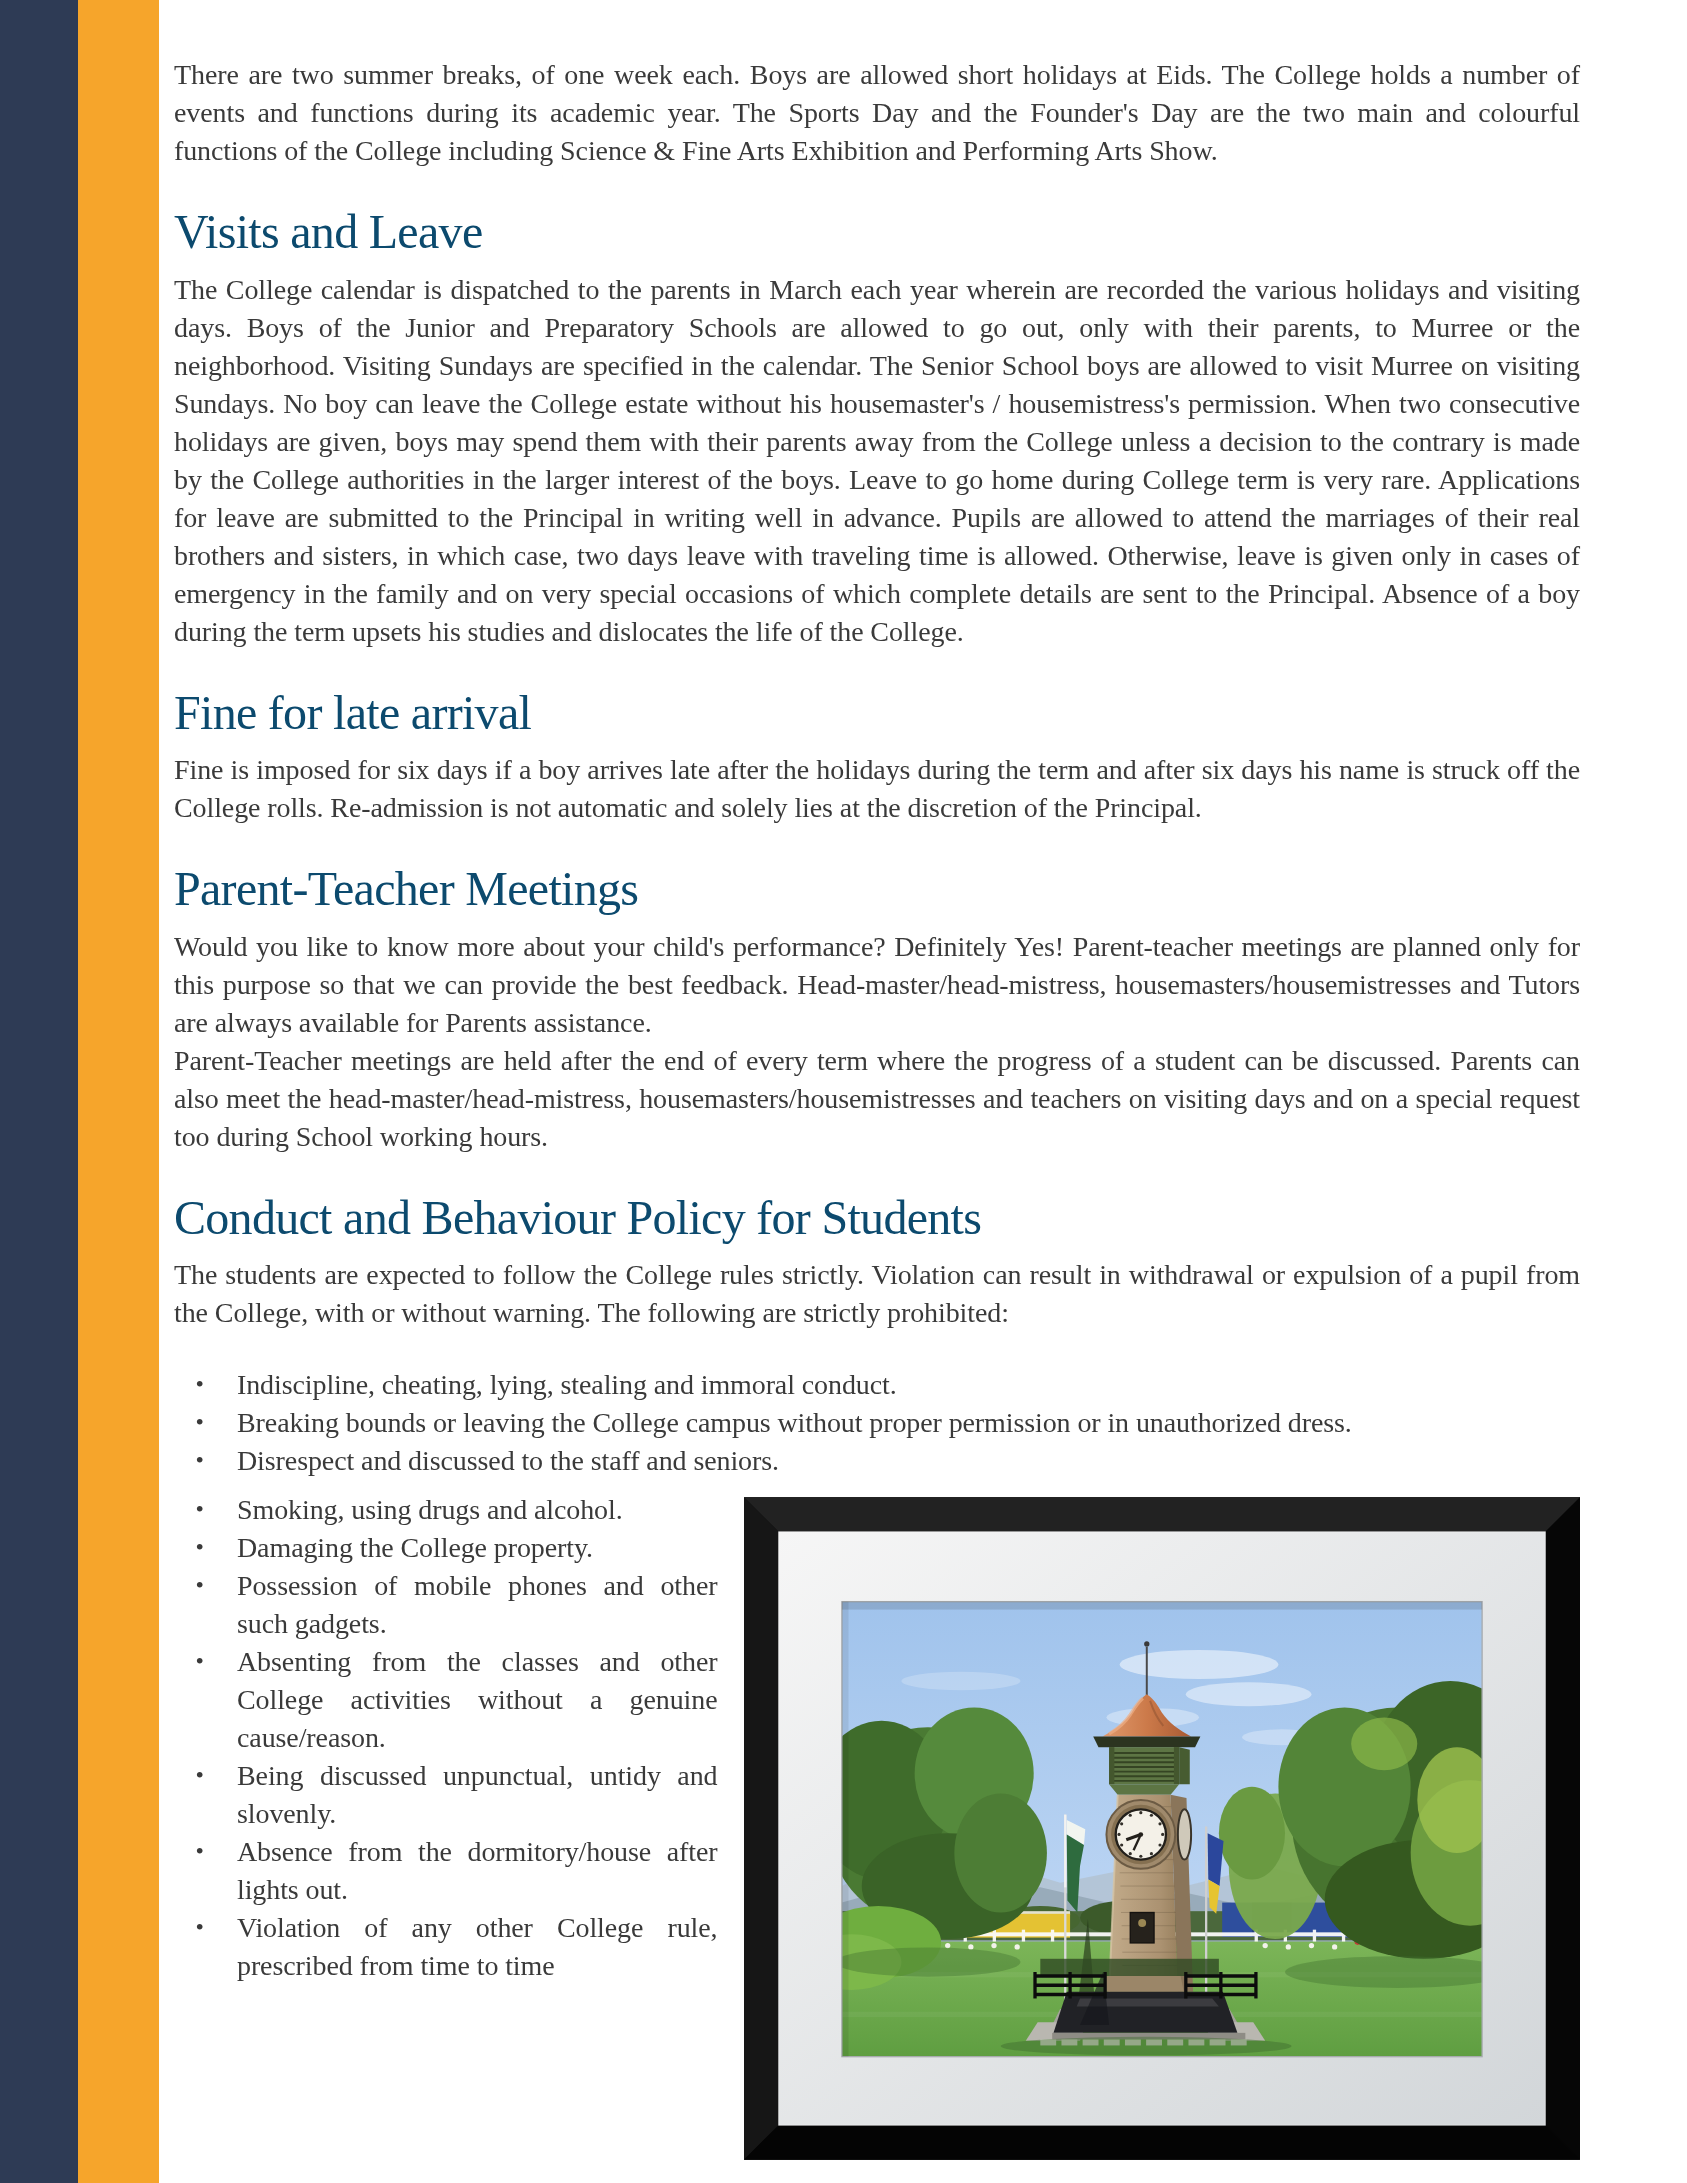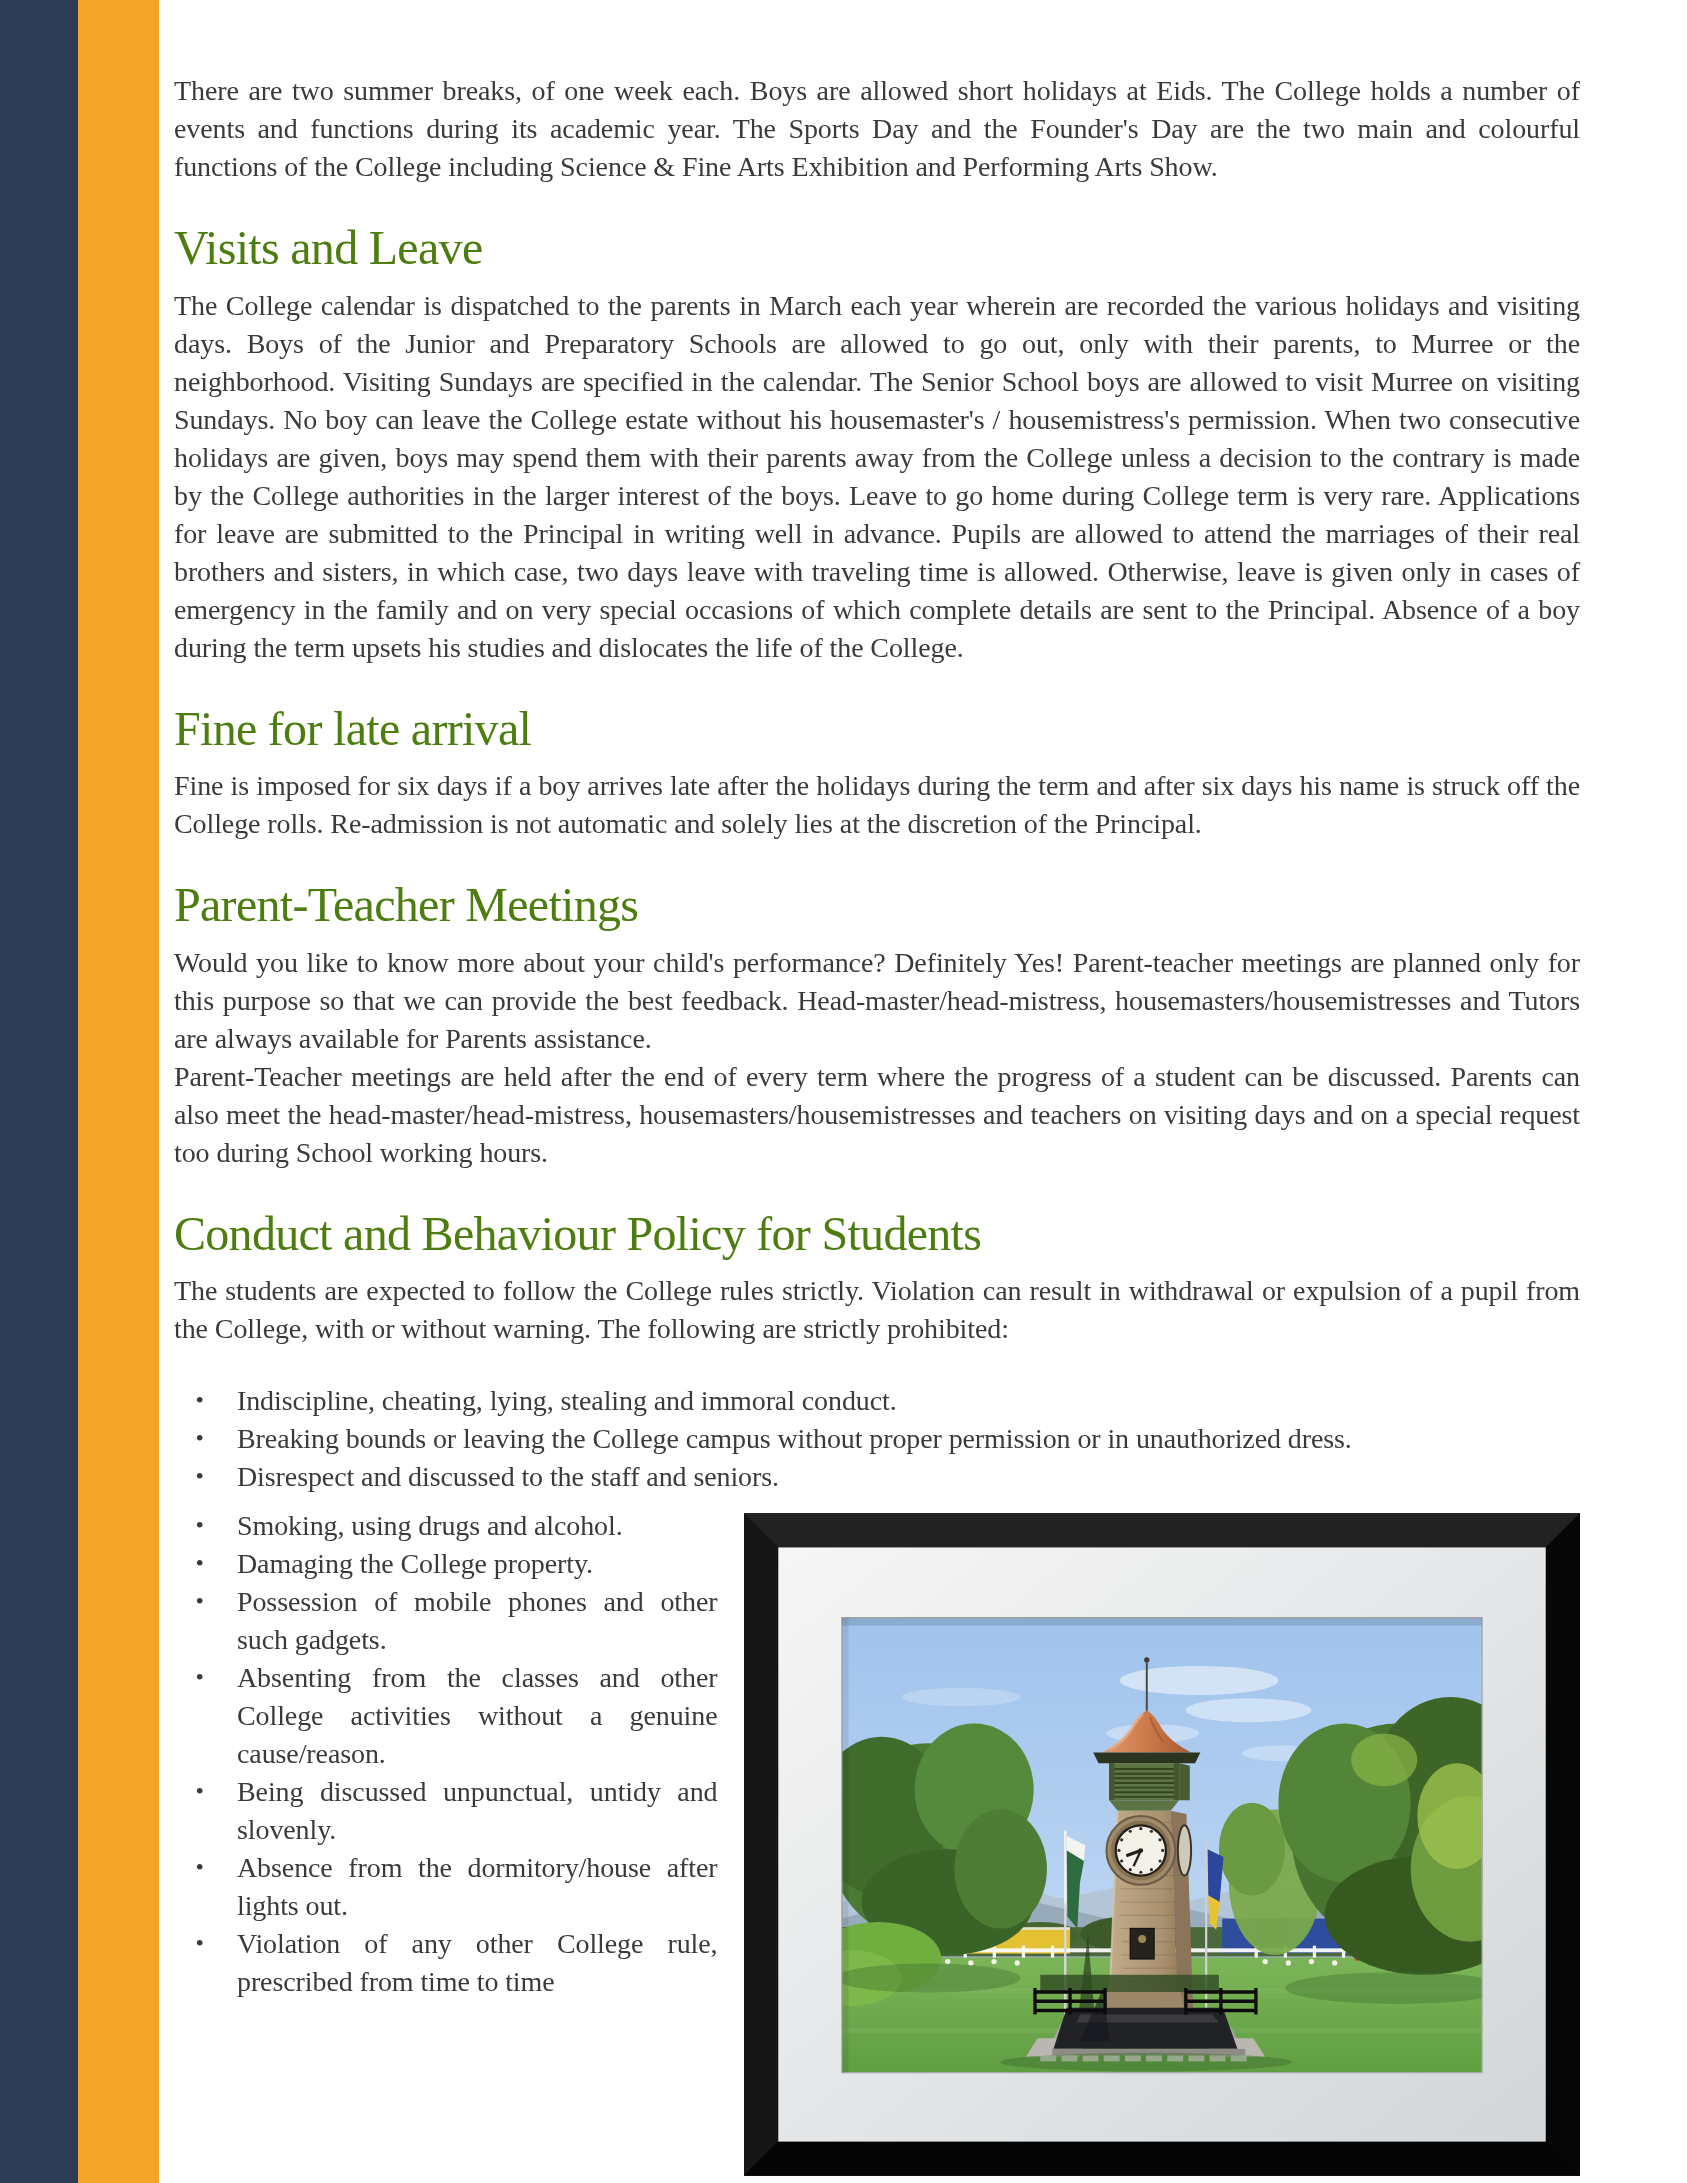--- a/index.html
+++ b/index.html
@@ -3,27 +3,27 @@
 <meta charset="utf-8">
 <style>
   html,body { margin:0; padding:0; background:#9c9c9c; }
   .page {
     position:relative; width:1687px; height:2183px; margin:0 auto;
     background:#ffffff; overflow:hidden;
     font-family:"Liberation Serif", serif; color:#3a3a3a;
   }
   .bar-navy   { position:absolute; left:0;   top:0; width:78px; height:2183px; background:#2e3b55; }
   .bar-orange { position:absolute; left:78px; top:0; width:81px; height:2183px; background:#f6a52b; }
-  .content { position:absolute; left:174px; top:16px; width:1406px; padding-top:56px; }
+  .content { position:absolute; left:174px; top:0; width:1406px; padding-top:56px; }
   p.body {
     font-size:28px; line-height:38px; text-align:justify;
     margin:0; letter-spacing:-0.1px;
   }
   h2 {
-    font-size:48px; line-height:56px; font-weight:normal; color:#4d7c0f;
+    font-size:48px; line-height:56px; font-weight:normal; color:#0c4a6e;
     margin:34px 0 10.6px 0; letter-spacing:-0.7px;
   }
   .bl { list-style:none; margin:11px; padding:0; font-size:28px; line-height:38px; }
   .bl li { position:relative; padding-left:52px; text-align:justify; letter-spacing:-0.1px; }
   .bl li::before { content:"\2022"; position:absolute; left:10.6px; top:-1.3px; font-size:24px; color:#3a3a3a; }
   .bl.top { margin-top:34px; }
   .photo-frame { float:right; width:836px; height:663px; margin:5.3px 0 0 26.5px; }
   .photo-frame svg { display:block; width:836px; height:663px; }
   .clearfix { clear:both; }
 </style>

